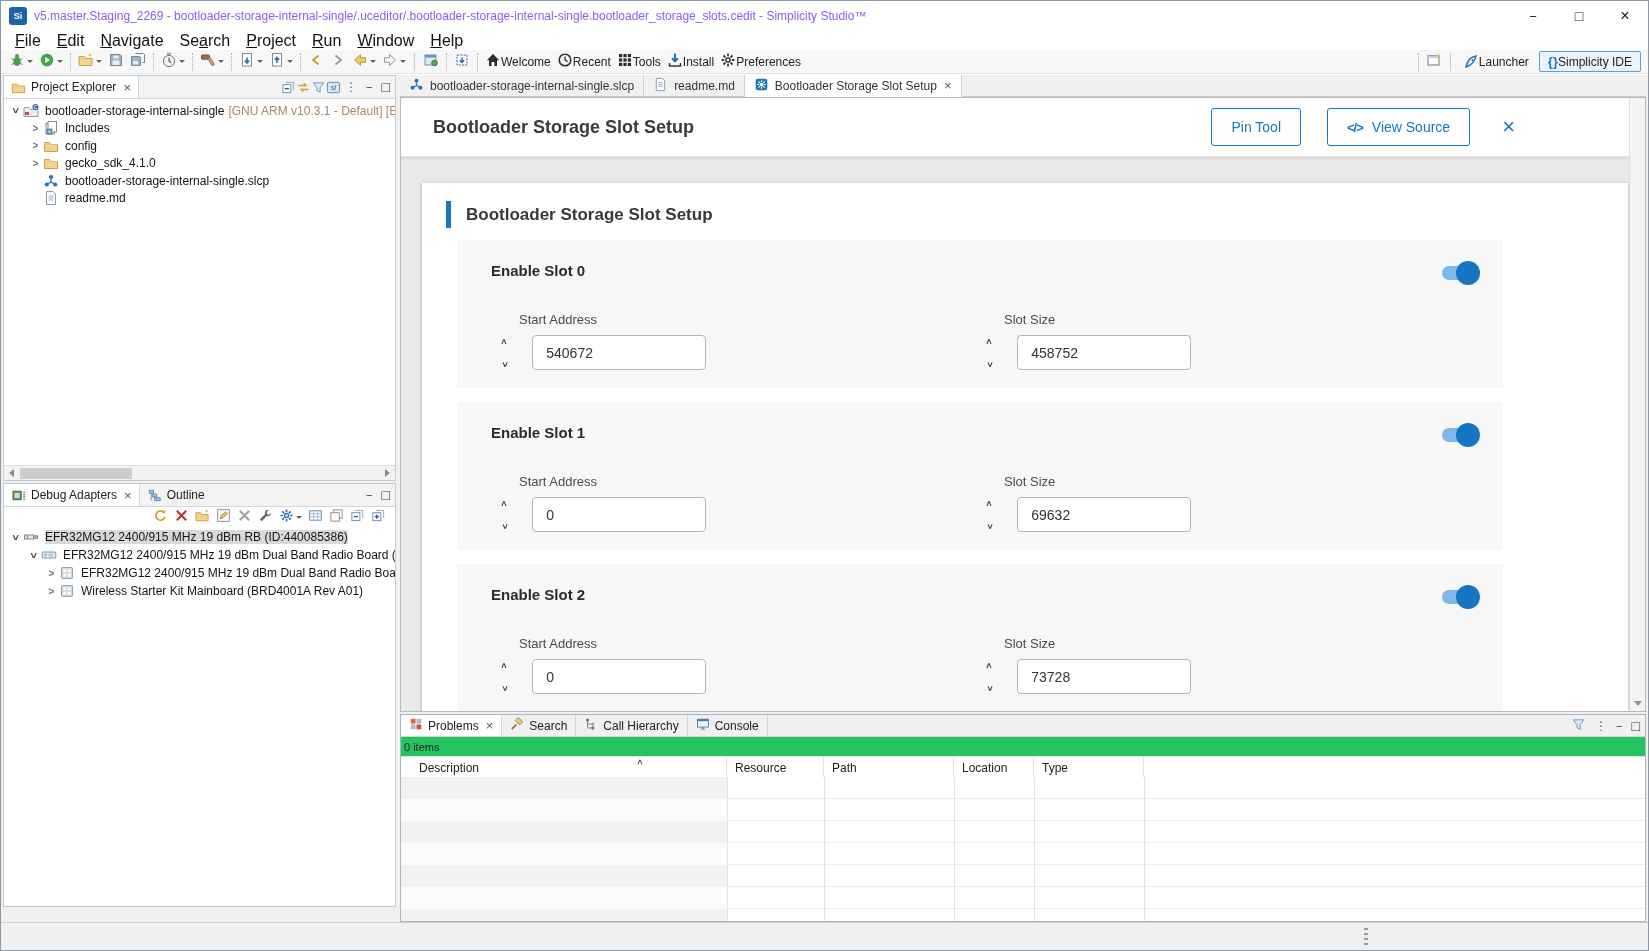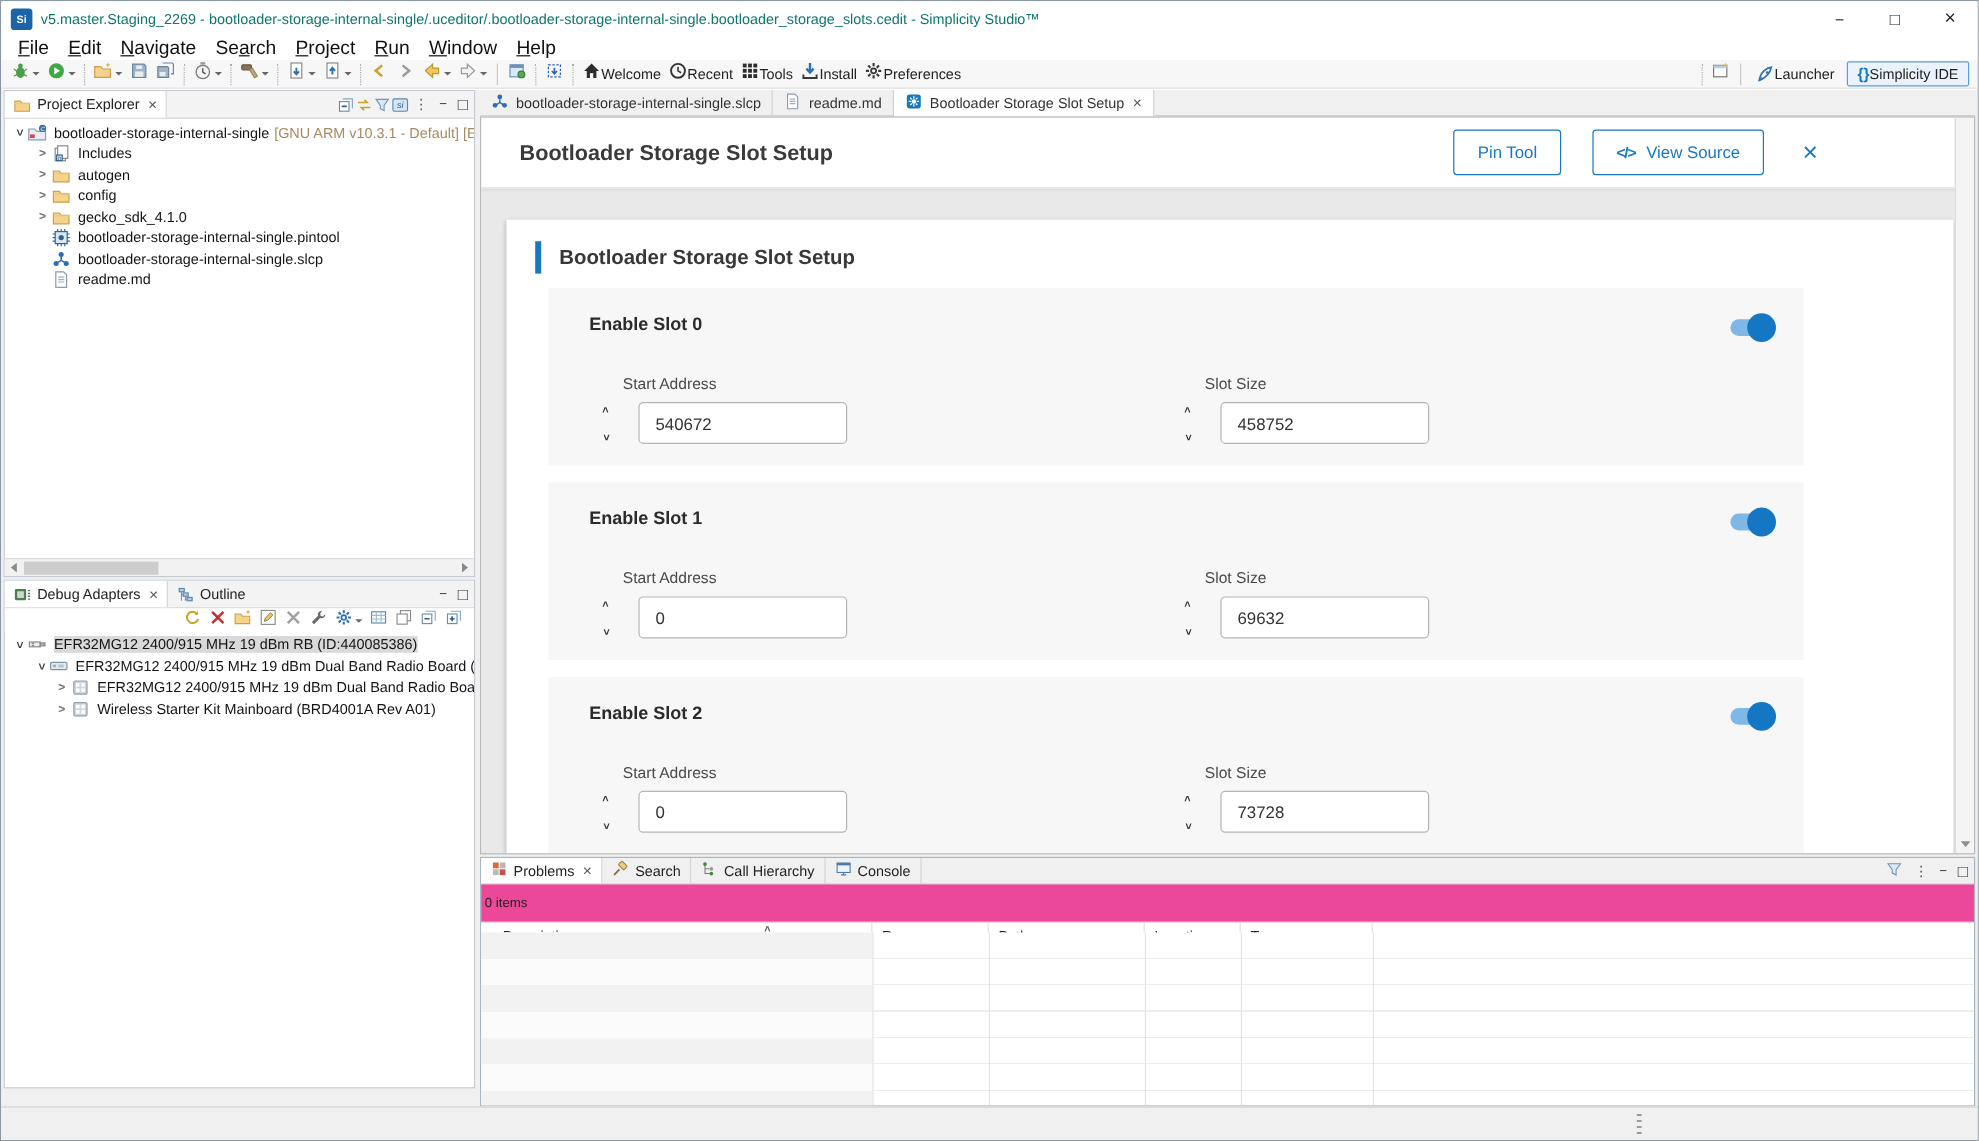--- a/index.html
+++ b/index.html
@@ -3,21 +3,21 @@
 <meta charset="utf-8">
 <style>
   * { box-sizing: border-box; }
   body { margin:0; background:#cfcfcf; font-family:"Liberation Sans",sans-serif; }
   .window{width:1649px;height:951px;position:relative;background:#fff;border:1px solid #8b99a7;overflow:hidden;}
 
   
   .titlebar{height:30px;display:flex;align-items:center;background:#fff;}
   .app-ico{width:18px;height:18px;min-width:18px;background:#1c63a8;color:#fff;font-size:9px;font-weight:bold;
     display:flex;align-items:center;justify-content:center;border-radius:3px;margin:0 7px 0 8px;}
-  .wtitle{font-size:12px;color:#0f766e;flex:1;white-space:nowrap;overflow:hidden;}
+  .wtitle{font-size:12px;color:#8b5cf6;flex:1;white-space:nowrap;overflow:hidden;}
   .win-controls{display:flex;height:100%;}
   .win-btn{width:46px;height:100%;display:flex;align-items:center;justify-content:center;color:#1a1a1a;font-size:13px;}
   .g-min::before{content:"\2212";} .g-max::before{content:"\25A1";font-size:14px;} .g-close::before{content:"\00D7";font-size:16px;}
 
   
   .menubar{height:19px;display:flex;align-items:center;background:#fff;padding-left:6px;font-size:16px;color:#111;}
   .menu-item{padding:1px 8px;}
   .menu-item u{text-decoration:underline;}
 
   
@@ -114,21 +114,21 @@
     padding:0 0 0 13px;background:#fff;font-family:"Liberation Sans",sans-serif;outline:none;}
 
   
   .problems{left:399px;right:2px;top:639px;bottom:0;width:auto;position:absolute;background:#fff;border:1px solid #a8b6c4;}
   .ptabs{height:22px;background:#f0f0f0;border-bottom:1px solid #d5d5d5;display:flex;align-items:stretch;font-size:12px;color:#222;}
   .ptab{display:flex;align-items:center;padding:0 8px;border-right:1px solid #d5d5d5;}
   .ptab svg{width:14px;height:14px;margin-right:5px;}
   .ptab.active{background:#fff;}
   .ptab-icons{margin-left:auto;display:flex;align-items:center;padding-right:5px;}
   .ptab-icons svg{width:15px;height:15px;margin-left:6px;}
-  .pstatus{height:32px;display:flex;align-items:center;font-size:11px;color:#222;padding-left:3px;background:#ec4899;border-bottom:1px solid #e2e2e2;}
+  .pstatus{height:20px;display:flex;align-items:center;font-size:11px;color:#222;padding-left:3px;background:#22c55e;border-bottom:1px solid #e2e2e2;}
   .phead{height:23px;display:flex;position:relative;border-bottom:1px solid #dcdcdc;font-size:12px;color:#222;background:#fff;}
   .hcell{padding:4px 0 0 8px;border-right:1px solid #e2e2e2;overflow:hidden;white-space:nowrap;}
   .hcell.c0{width:326px;padding-left:18px;} .hcell.c1{width:97px;} .hcell.c2{width:130px;} .hcell.c3{width:80px;} .hcell.c4{width:110px;}
   .hfill{flex:1;}
   .sortmark{position:absolute;left:236px;top:0px;font-size:9px;color:#555;}
   .sortmark::before{content:">";display:inline-block;transform:rotate(-90deg);font-weight:bold;}
   .pbody{position:absolute;top:62px;left:0;right:0;bottom:0;
     background:repeating-linear-gradient(to bottom,#ffffff 0 21px,#ededed 21px 22px);}
   .pbody .dstrip{position:absolute;left:0;top:0;bottom:0;width:326px;
     background:repeating-linear-gradient(to bottom,#f2f2f2 0 22px,#fbfbfb 22px 44px);}
@@ -403,45 +403,29 @@
                   <text x="6.5" y="13" font-size="4.5" text-anchor="middle" fill="#35648f" font-family="sans-serif">h</text>
                 </svg></i></span>
           <span>Includes</span>
         </div>
         <div class="trow" style="padding-left:24px">
           <span class="chev"></span>
           <span class="ic"><i style="display: inline-block;"><svg viewBox="0 0 16 16" width="100%" height="100%">
                   <path d="M1.5 4.5h5L8 6.5h6.5v7H1.5z" fill="#f6d38c" stroke="#c9a04e"></path>
                   <path d="M1.5 6.8h13" stroke="#e8c87e"></path>
                 </svg></i></span>
-          <span>autogen</span>
+          <span>config</span>
         </div>
         <div class="trow" style="padding-left:24px">
           <span class="chev"></span>
           <span class="ic"><i style="display: inline-block;"><svg viewBox="0 0 16 16" width="100%" height="100%">
                   <path d="M1.5 4.5h5L8 6.5h6.5v7H1.5z" fill="#f6d38c" stroke="#c9a04e"></path>
                   <path d="M1.5 6.8h13" stroke="#e8c87e"></path>
                 </svg></i></span>
-          <span>config</span>
-        </div>
-        <div class="trow" style="padding-left:24px">
-          <span class="chev"></span>
-          <span class="ic"><i style="display: inline-block;"><svg viewBox="0 0 16 16" width="100%" height="100%">
-                  <path d="M1.5 4.5h5L8 6.5h6.5v7H1.5z" fill="#f6d38c" stroke="#c9a04e"></path>
-                  <path d="M1.5 6.8h13" stroke="#e8c87e"></path>
-                </svg></i></span>
           <span>gecko_sdk_4.1.0</span>
-        </div>
-        <div class="trow" style="padding-left:39px">
-          <span class="ic"><i style="display: inline-block;"><svg viewBox="0 0 16 16" width="100%" height="100%">
-                  <rect x="3" y="3" width="10" height="10" fill="#d8e8f4" stroke="#35648f"></rect>
-                  <circle cx="8" cy="8" r="2.2" fill="#35648f"></circle>
-                  <path d="M5 .8v2M8 .8v2M11 .8v2M5 13.2v2M8 13.2v2M11 13.2v2M.8 5h2M.8 8h2M.8 11h2M13.2 5h2M13.2 8h2M13.2 11h2" stroke="#35648f" stroke-width="1"></path>
-                </svg></i></span>
-          <span>bootloader-storage-internal-single.pintool</span>
         </div>
         <div class="trow" style="padding-left:39px">
           <span class="ic"><i style="display: inline-block;"><svg viewBox="0 0 16 16" width="100%" height="100%">
                   <circle cx="8" cy="4" r="2.1" fill="#2a6fb0"></circle>
                   <circle cx="3.8" cy="11.5" r="2.1" fill="#2a6fb0"></circle>
                   <circle cx="12.2" cy="11.5" r="2.1" fill="#2a6fb0"></circle>
                   <path d="M8 6v3M8 9l-4.2 2.5M8 9l4.2 2.5" stroke="#2a6fb0" stroke-width="1.3"></path>
                 </svg></i></span>
           <span>bootloader-storage-internal-single.slcp</span>
         </div>

